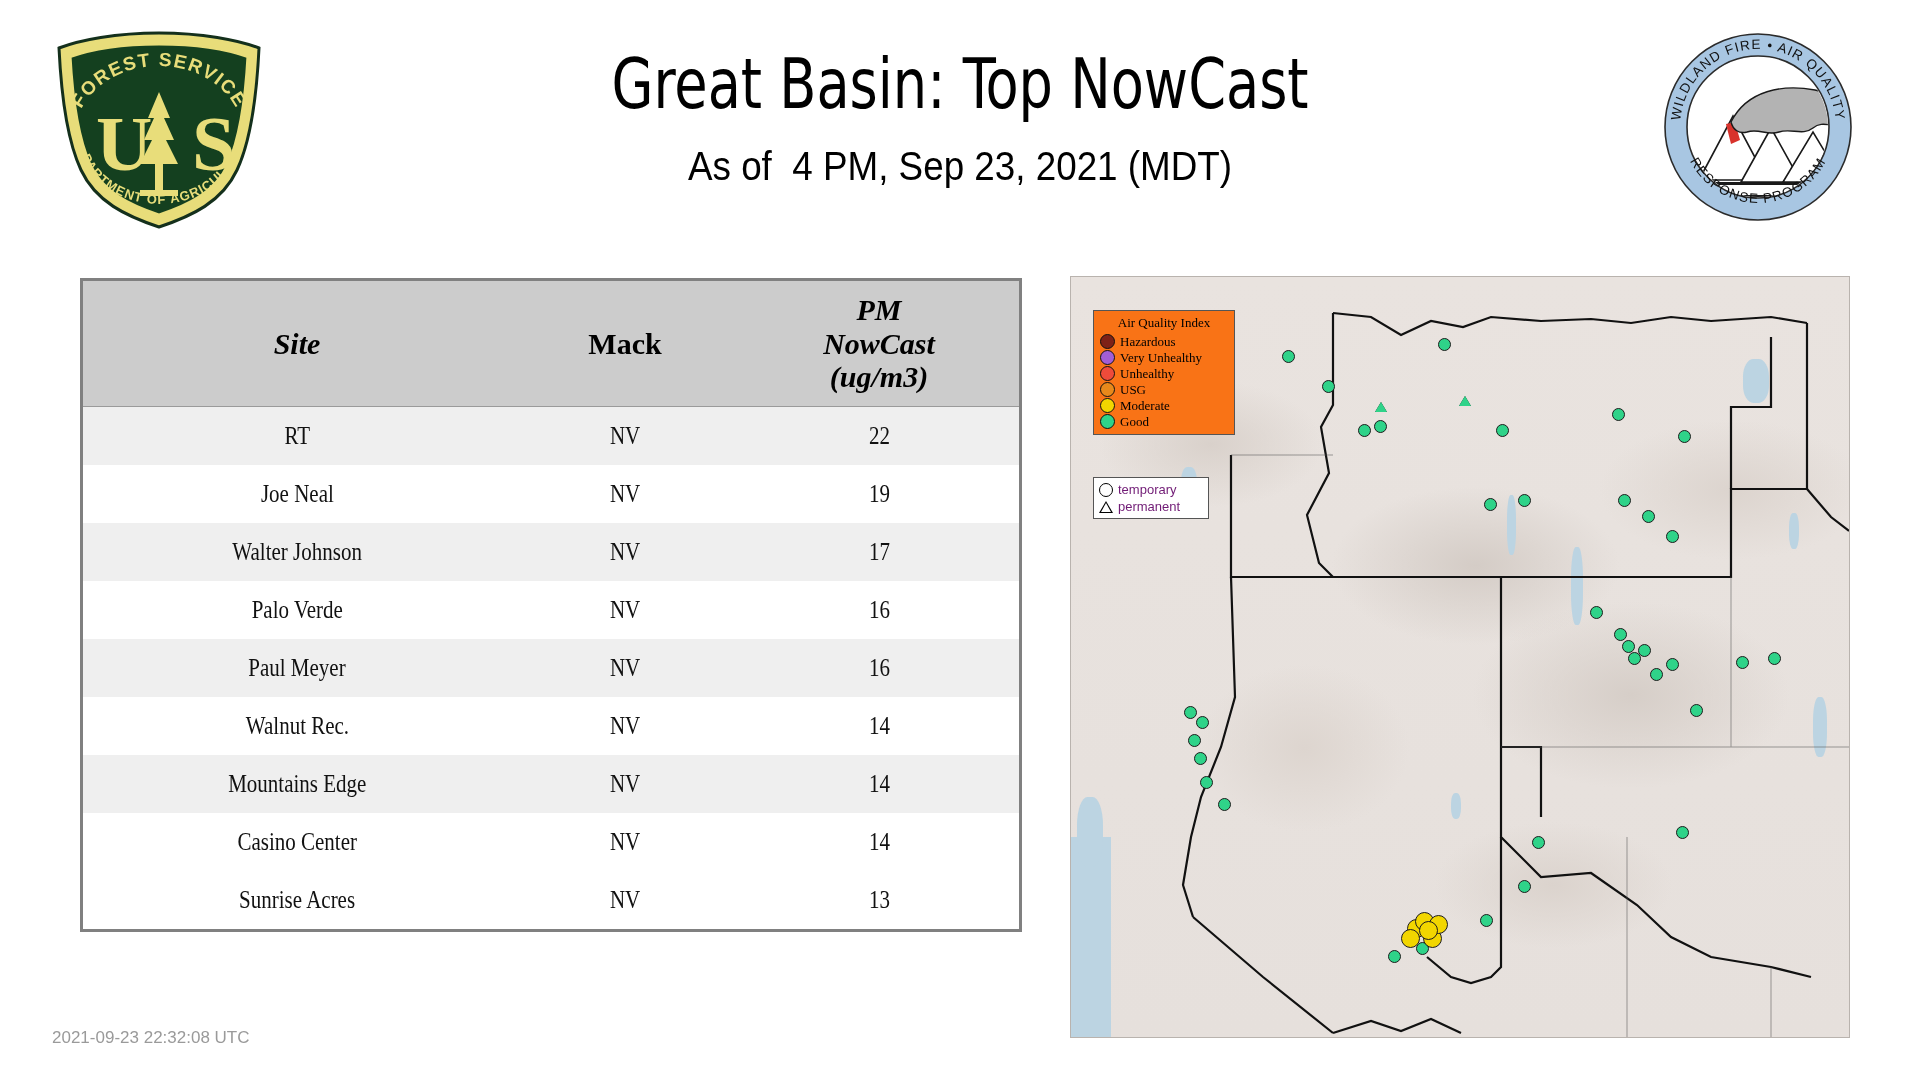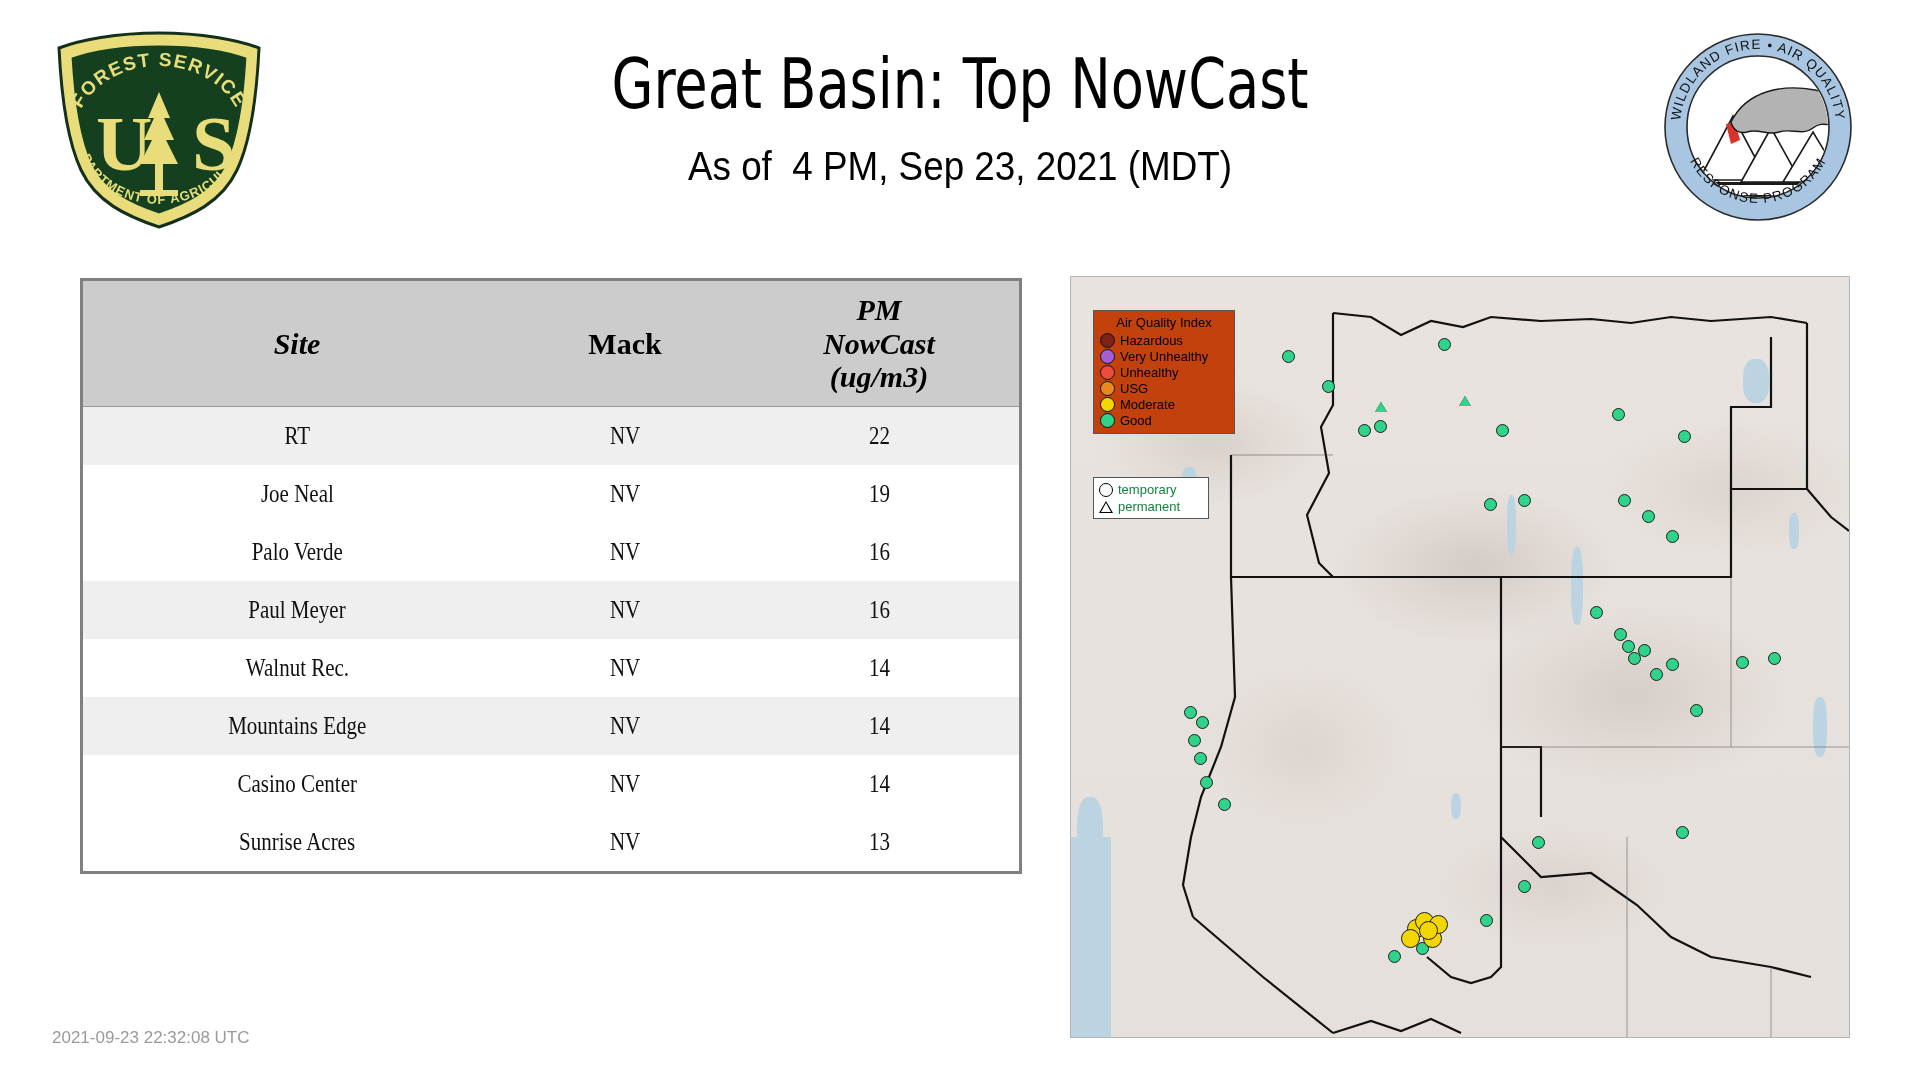--- a/index.html
+++ b/index.html
@@ -69,34 +69,34 @@
       radial-gradient(ellipse 170px 90px at 62% 80%, #dbd3cd 0%, rgba(219,211,205,0) 70%),
       radial-gradient(ellipse 190px 100px at 85% 28%, #dcd4ce 0%, rgba(220,212,206,0) 70%),
       linear-gradient(#e9e3df,#e6e0dc);
   }
   .water{position:absolute;background:#bcd4e2;border-radius:40%;}
   .dot{position:absolute;border-radius:50%;border:1px solid #1d1d1d;}
   .tri{position:absolute;width:0;height:0;border-left:6px solid transparent;
        border-right:6px solid transparent;}
   #legend-aqi{
     position:absolute;left:22px;top:33px;width:128px;
-    background:#c2410c;border:1px solid #555;padding:4px 6px 5px 6px;
-    font-family:Liberation Sans, sans-serif;
+    background:#f97316;border:1px solid #555;padding:4px 6px 5px 6px;
+    font-family:Liberation Serif, serif;
   }
   #legend-aqi .legend-title{font-size:13px;color:#000;text-align:center;margin-bottom:2px;}
   .legend-row{display:flex;align-items:center;height:16px;}
   .legend-swatch{width:13px;height:13px;border-radius:50%;border:1px solid #111;margin-right:5px;flex:0 0 auto;}
   .legend-label{font-size:13px;color:#000;line-height:13px;white-space:nowrap;}
   #legend-type{
     position:absolute;left:22px;top:200px;width:104px;
     background:#ffffff;border:1px solid #555;padding:3px 5px;
     font-family:"Liberation Sans","DejaVu Sans",sans-serif;
   }
   .type-row{display:flex;align-items:center;height:17px;}
-  .type-label{font-size:13px;color:#15803d;margin-left:5px;white-space:nowrap;}
+  .type-label{font-size:13px;color:#701a75;margin-left:5px;white-space:nowrap;}
   .sym-circle{width:12px;height:12px;border:1.6px solid #000;border-radius:50%;flex:0 0 auto;}
   .sym-tri{width:0;height:0;border-left:7px solid transparent;border-right:7px solid transparent;
            border-bottom:12px solid #000;position:relative;flex:0 0 auto;}
   .sym-tri:after{content:"";position:absolute;left:-5px;top:2.2px;width:0;height:0;
            border-left:5px solid transparent;border-right:5px solid transparent;
            border-bottom:9px solid #fff;}
   
   #footer-timestamp{
     position:absolute;left:52px;top:1028px;
     font-family:"Liberation Sans","DejaVu Sans",sans-serif;
@@ -183,20 +183,25 @@
     <tbody id="table-body">
         <tr class="odd">
           <td><span class="cond">RT</span></td>
           <td><span class="cond">NV</span></td>
           <td><span class="cond">22</span></td>
         </tr>
         <tr class="even">
           <td><span class="cond">Joe Neal</span></td>
           <td><span class="cond">NV</span></td>
           <td><span class="cond">19</span></td>
+        </tr>
+        <tr class="odd">
+          <td><span class="cond">Walter Johnson</span></td>
+          <td><span class="cond">NV</span></td>
+          <td><span class="cond">17</span></td>
         </tr>
         <tr class="even">
           <td><span class="cond">Palo Verde</span></td>
           <td><span class="cond">NV</span></td>
           <td><span class="cond">16</span></td>
         </tr>
         <tr class="odd">
           <td><span class="cond">Paul Meyer</span></td>
           <td><span class="cond">NV</span></td>
           <td><span class="cond">16</span></td>

